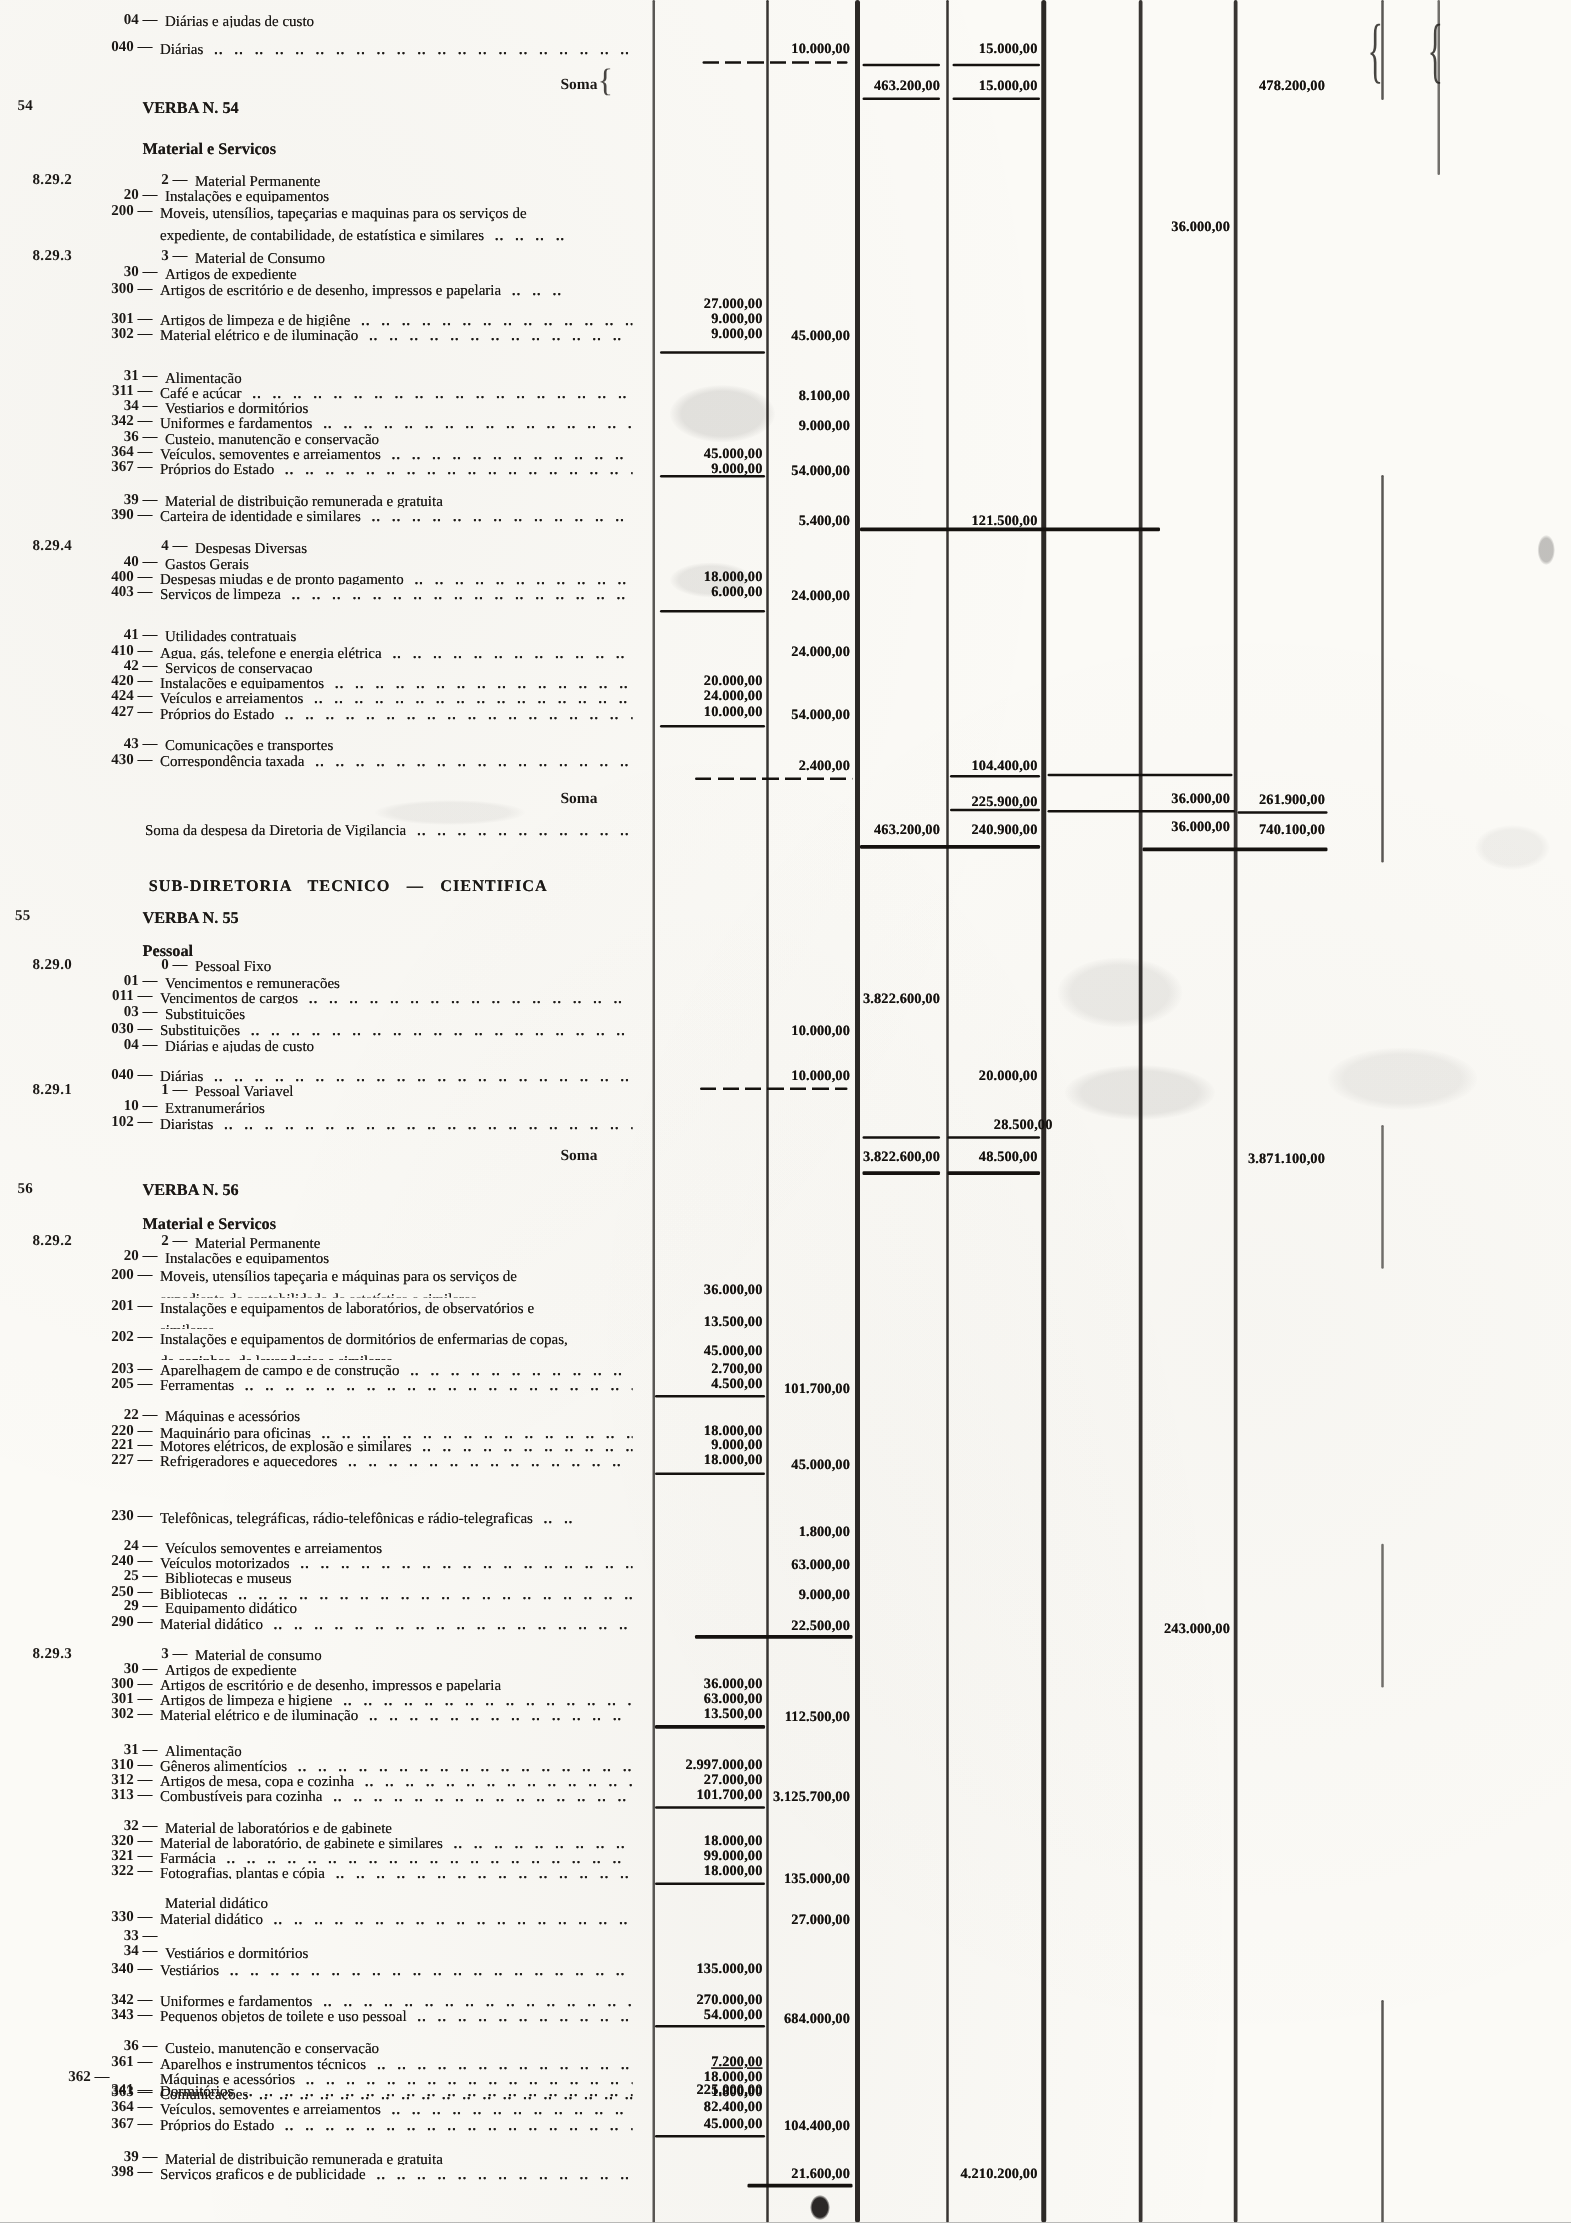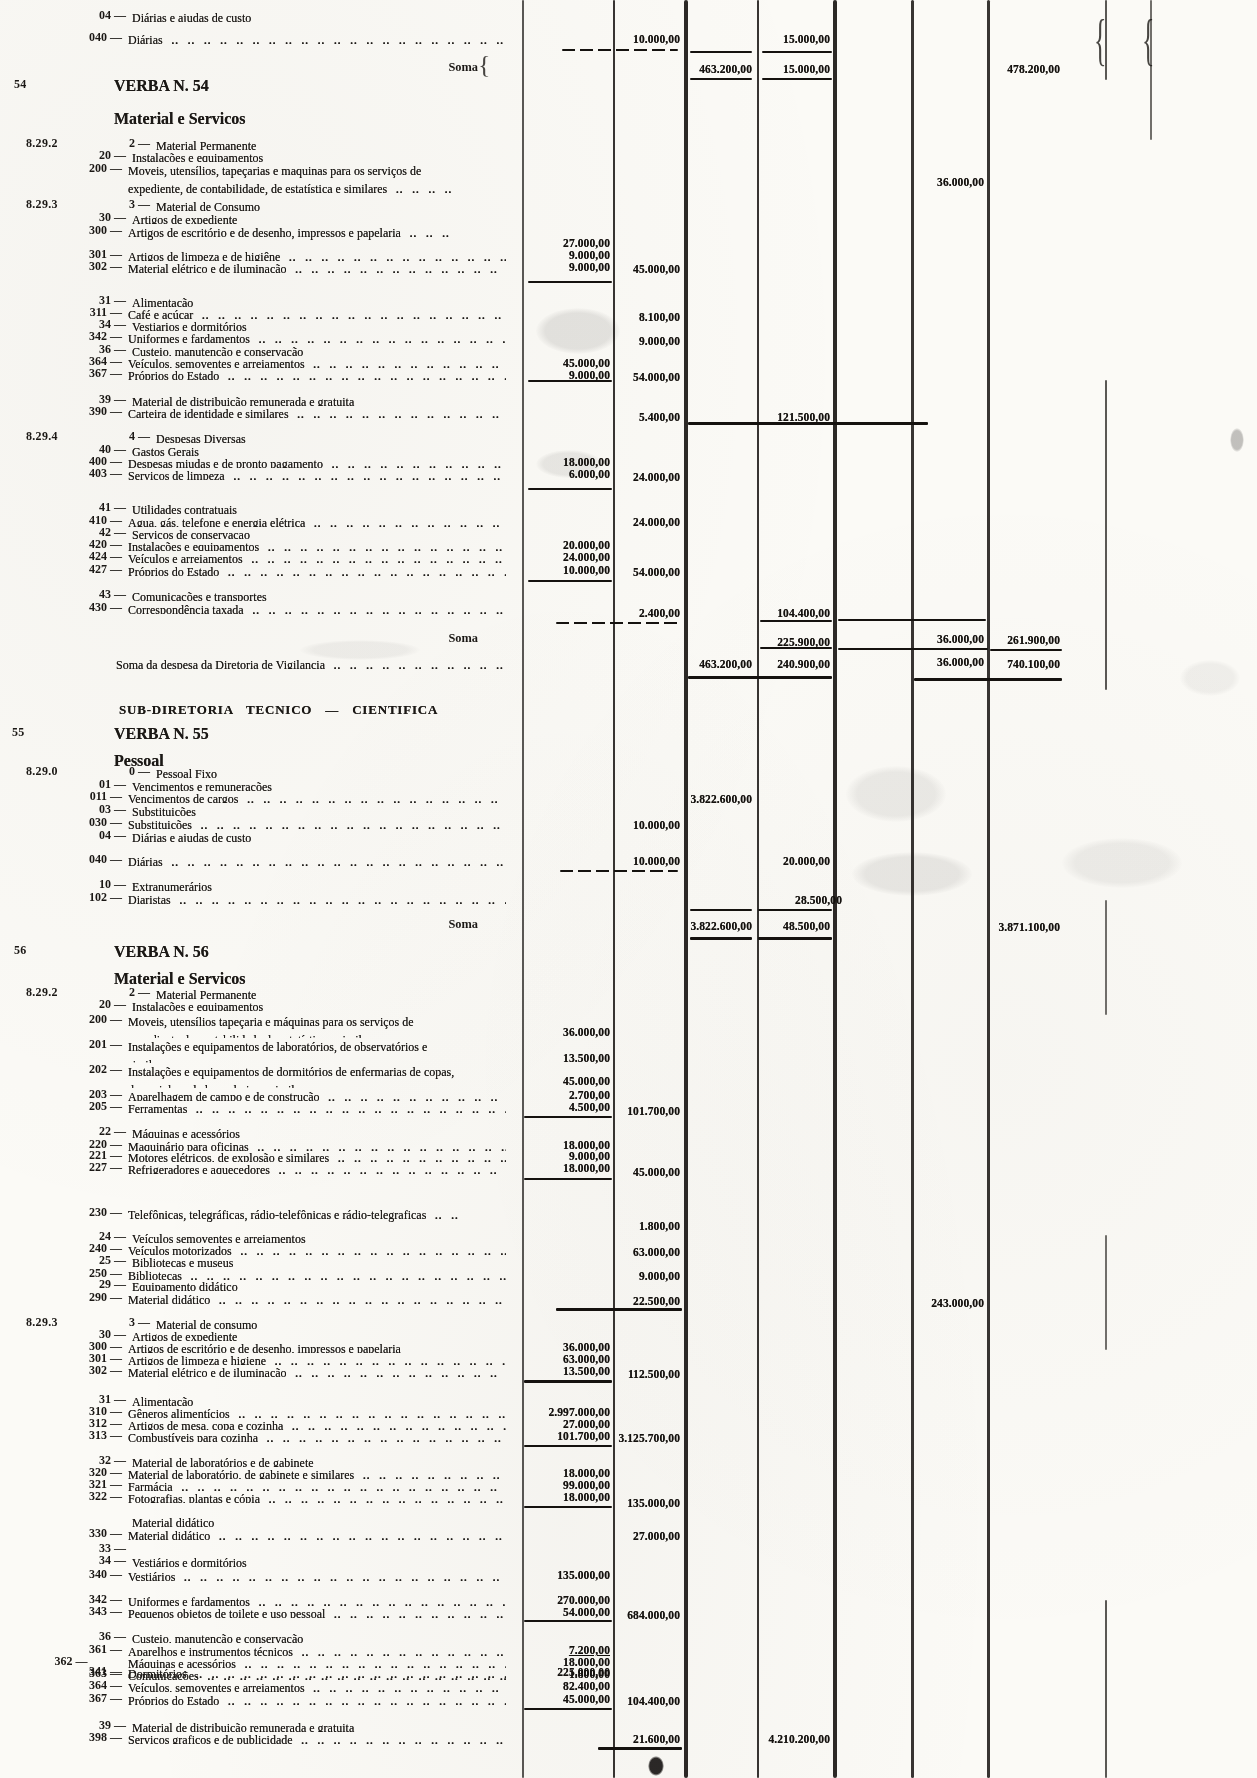--- a/index.html
+++ b/index.html
@@ -14,21 +14,21 @@
     font-family:"Liberation Serif","DejaVu Serif",serif;
     color:#1b1815;
   }
   .row{position:absolute;left:0;width:100%;}
   .gut{position:absolute;top:0;font-weight:700;font-size:12px;letter-spacing:.3px;}
   .code{position:absolute;top:0;text-align:right;font-weight:700;font-size:12px;white-space:nowrap;}
   .lblwrap{position:absolute;top:0;overflow:hidden;}
   .lbl{font-size:12px;line-height:12.4px;text-align:justify;text-shadow:0 0 .5px rgba(27,24,21,.75);}
   .one .lbl{white-space:nowrap;text-align:left;}
   .dots{font-weight:700;letter-spacing:1px;word-spacing:5px;font-size:11px;}
-  .title .lbl{font-weight:700;font-size:16px;text-align:left;white-space:nowrap;}
+  .title .lbl{font-weight:700;font-size:13px;text-align:left;white-space:nowrap;}
   .spaced .lbl{letter-spacing:.8px;word-spacing:9px;font-size:13px;}
   .somalbl{position:absolute;top:0;text-align:right;font-weight:700;font-size:12.4px;}
   .amt{position:absolute;text-align:right;font-weight:700;font-size:11.5px;letter-spacing:.1px;white-space:nowrap;color:#14110e;text-shadow:0 0 .4px rgba(20,17,14,.7);}
   .vline{position:absolute;background:#15120f;border-radius:2px;}
   .hline{position:absolute;background:#15120f;border-radius:1px;}
   .hline.dash{background:repeating-linear-gradient(90deg,#15120f 0 13px,transparent 13px 18px);}
   .brace{position:absolute;font-size:26px;font-weight:400;color:#1b1815;transform-origin:top left;}
   .blob{position:absolute;border-radius:50%;background:radial-gradient(ellipse, #141110 0 55%, transparent 72%);}
 </style>
 </head>
@@ -305,20 +305,25 @@
     <div class="row one" style="top: 828px; height: 14px;">
       <div class="code" style="left: 20px; width: 106px;">04 —</div>
       <div class="lblwrap" style="left: 132px; width: 374px; height: 14px;"><span class="lbl">Diárias e ajudas de custo</span></div>
     </div>
     <div class="row one" style="top: 852px; height: 14px;">
       <div class="code" style="left: 20px; width: 102px;">040 —</div>
       <div class="lblwrap" style="left: 128px; width: 378px; height: 14px;"><span class="lbl">Diárias<span class="dots">&nbsp;.. .. .. .. .. .. .. .. .. .. .. .. .. .. .. .. .. .. .. .. .. .. .. .. .. .. .. .. .. .. .. .. .. .. </span></span></div>
       <div class="amt" style="right: 577px; top: 3px; width: 110px;">10.000,00</div>
       <div class="amt" style="right: 427px; top: 3px; width: 110px;">20.000,00</div>
     </div>
+    <div class="row one" style="top: 864px; height: 14px;">
+      <div class="gut" style="left: 26px;">8.29.1</div>
+      <div class="code" style="left: 20px; width: 130px;">1 —</div>
+      <div class="lblwrap" style="left: 156px; width: 350px; height: 14px;"><span class="lbl">Pessoal Variavel</span></div>
+    </div>
     <div class="row one" style="top: 877px; height: 14px;">
       <div class="code" style="left: 20px; width: 106px;">10 —</div>
       <div class="lblwrap" style="left: 132px; width: 374px; height: 14px;"><span class="lbl">Extranumerários</span></div>
     </div>
     <div class="row one" style="top: 890px; height: 14px; padding-left: 12px;">
       <div class="code" style="left: 20px; width: 102px;">102 —</div>
       <div class="lblwrap" style="left: 128px; width: 378px; height: 14px;"><span class="lbl">Diaristas<span class="dots">&nbsp;.. .. .. .. .. .. .. .. .. .. .. .. .. .. .. .. .. .. .. .. .. .. .. .. .. .. .. .. .. .. .. .. .. .. </span></span></div>
       <div class="amt" style="right: 427px; top: 4px; width: 110px;">28.500,00</div>
     </div>
     <div class="row one" style="top: 917px; height: 14px;">

